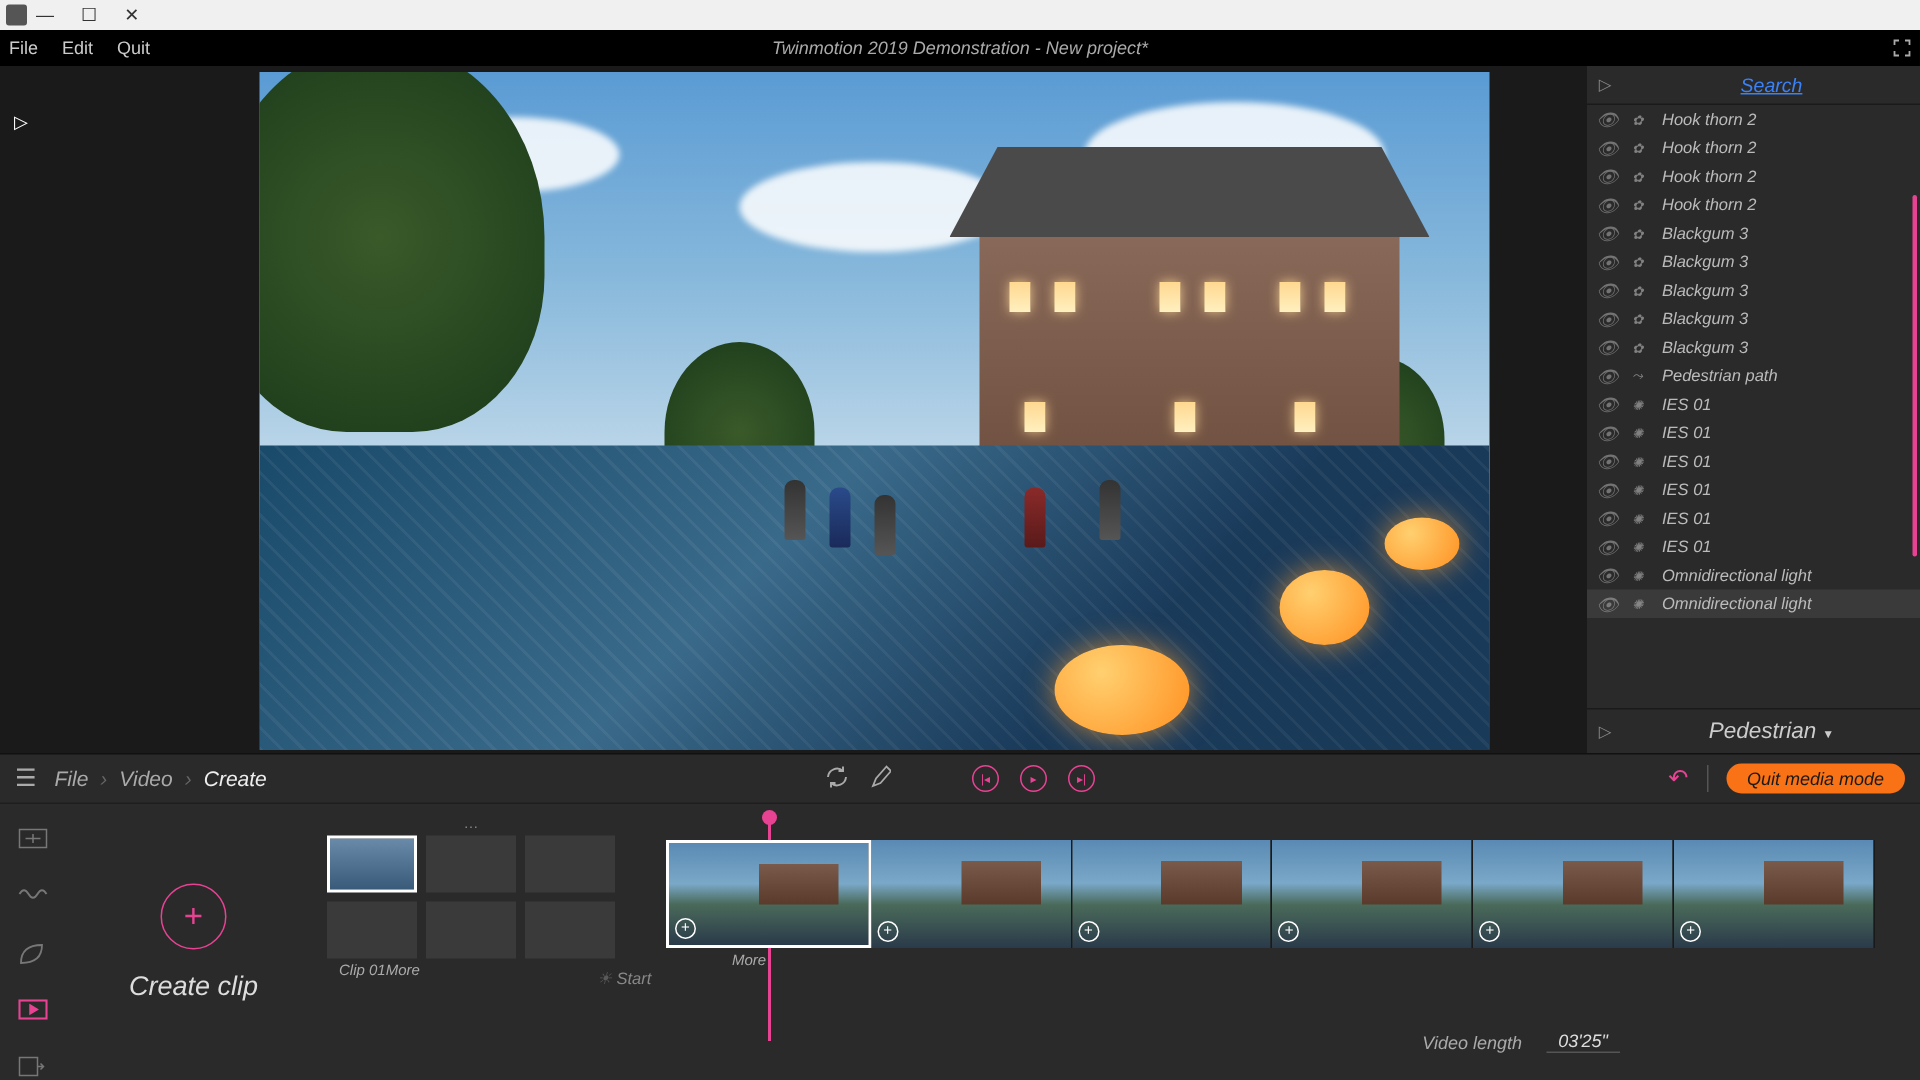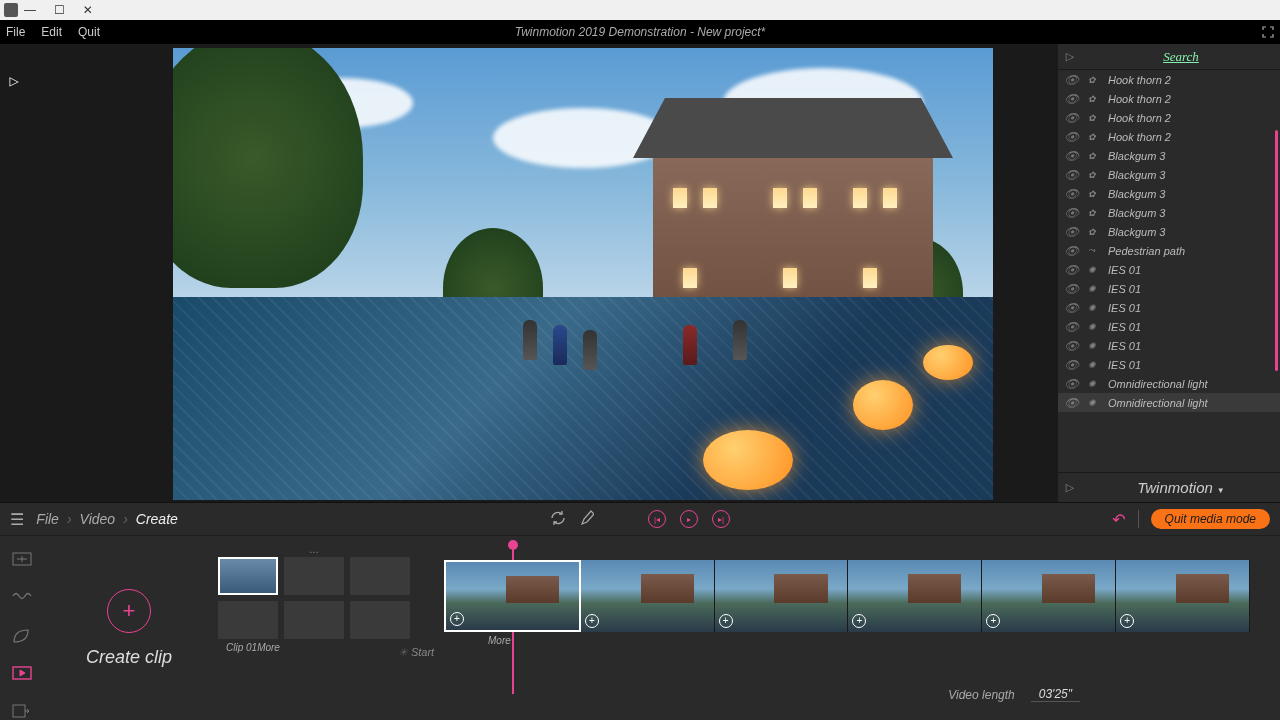--- a/index.html
+++ b/index.html
@@ -30,21 +30,21 @@
 .viewport .house .win { position:absolute; background: linear-gradient(#ffd890,#fff0c0); width:14px; height:20px; box-shadow: 0 0 8px rgba(255,220,150,0.8);}
 .viewport .pool { position: absolute; bottom: 0; left: 0; right: 0; height: 45%; background: linear-gradient(135deg, #1a4a6a, #3a6a8a 40%, #1a3a5a 70%); }
 .viewport .pool::after { content:''; position:absolute; inset:0; background: repeating-linear-gradient(45deg, rgba(255,255,255,0.05) 0 2px, transparent 2px 10px);}
 .viewport .orb { position: absolute; border-radius: 50%; background: radial-gradient(circle at 35% 30%, #ffd070, #ff9020); box-shadow: 0 0 20px rgba(255,160,50,0.7); }
 .viewport .tree { position:absolute; background: radial-gradient(circle, #3a5a2a, #1a3a1a); border-radius: 50% 50% 40% 40%; }
 .viewport .person { position:absolute; width:14px; height:40px; background: linear-gradient(#333,#555); border-radius: 6px 6px 2px 2px;}
 
 .right-panel { width: 222px; background: #2a2a2a; display: flex; flex-direction: column; font-size: 11px; }
 .right-panel .search-row { height: 26px; display: flex; align-items: center; border-bottom: 1px solid #1a1a1a; }
 .right-panel .search-row .tri { width: 24px; text-align: center; color: #888; }
-.right-panel .search-row .search-label { flex:1; text-align:center; color: #86efac; text-decoration: underline; font-style: italic; font-weight: 300; font-size: 13px; font-family: Liberation Serif, serif; }
+.right-panel .search-row .search-label { flex:1; text-align:center; color: #3b82f6; text-decoration: underline; font-style: italic; font-weight: 300; font-size: 13px; }
 .right-panel .filter-row { height: 26px; display:flex; align-items:center; justify-content:center; color:#ddd; font-style: italic; font-weight:300; font-size:15px; border-bottom:1px solid #1a1a1a;}
 .right-panel .filter-row .caret { font-size:8px; margin-left:4px;}
 .scene-list { flex:1; overflow:hidden; position:relative;}
 .scene-item { height: 19px; display:flex; align-items:center; padding-left:6px; gap:6px; color:#bbb; font-style: italic; font-weight:300; }
 .scene-item.hl { background:#3a3a3a;}
 .scene-item .vis { width:18px; font-size:12px; opacity:0.5;}
 .scene-item .icn { width:14px; font-size:9px; opacity:0.6;}
 .scene-item .lbl { font-size:11px;}
 .scroll-ind { position:absolute; right:2px; top:0; bottom:0; width:3px;}
 .scroll-ind::before { content:''; position:absolute; left:0; top:15%; width:3px; height:60%; background:#e84393; border-radius:2px;}
@@ -255,21 +255,21 @@
           <span class="lbl">Omnidirectional light</span>
         </div>
         <div class="scene-item hl">
           <span class="vis">👁</span>
           <span class="icn">✺</span>
           <span class="lbl">Omnidirectional light</span>
         </div>
       </div>
     <div class="stats-row">
       <span class="tri">▷</span>
-      <span class="lbl"><span>Twinmotion</span><span class="caret">▼</span></span>
+      <span class="lbl"><span>Pedestrian</span><span class="caret">▼</span></span>
     </div>
   </div>
 </div>
 
 <div class="dock">
   <div class="dock-top">
     <span class="hamburger">☰</span>
     <div class="breadcrumb">
       <span>File</span>
       <span class="sep">›</span>

